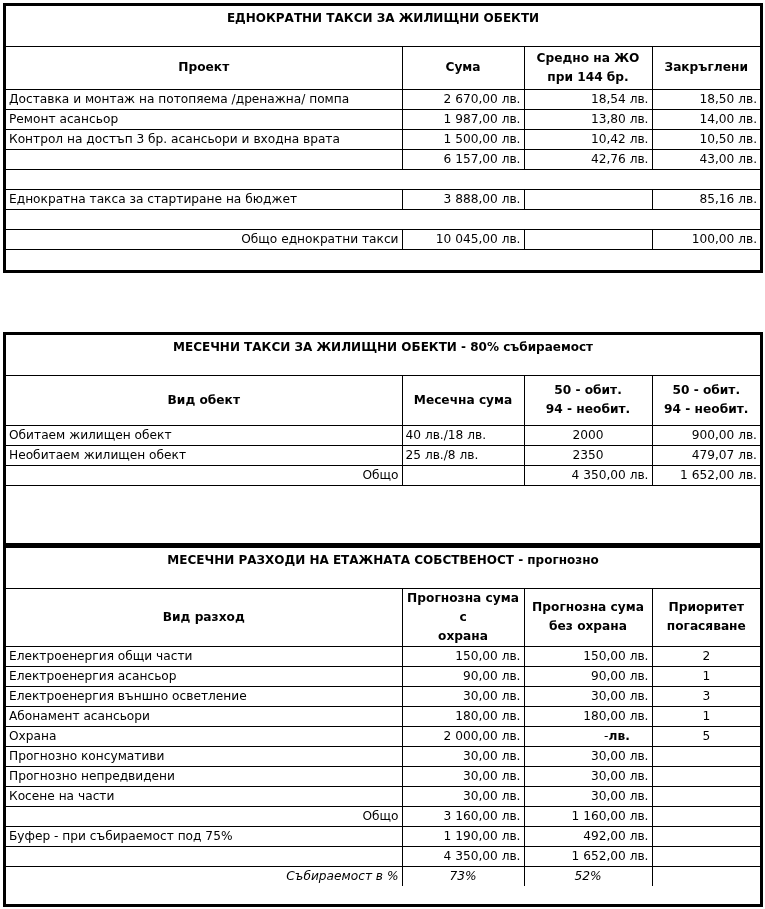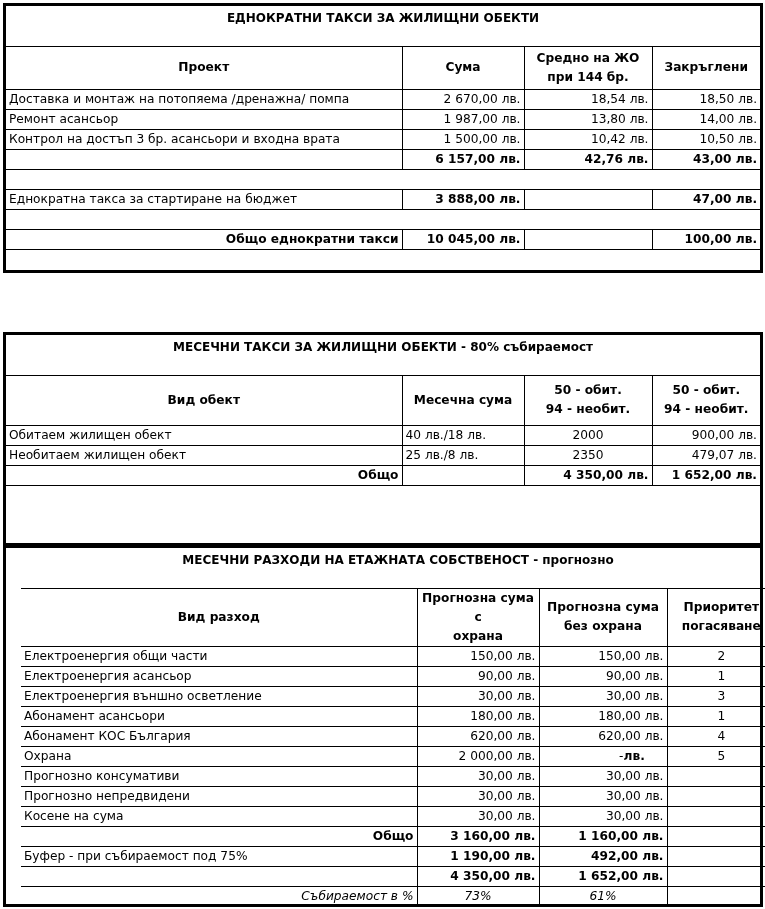--- a/index.html
+++ b/index.html
@@ -1,30 +1,30 @@
 <!DOCTYPE html>
 <html><head>
 <meta charset="utf-8">
 <style>
   html, body { margin: 0; padding: 0; background: #ffffff; }
   body { width: 765px; height: 909px; position: relative; overflow: hidden;
          font-family: "DejaVu Sans", sans-serif; font-size: 12.2px; color: #000; }
   .sheet { position: absolute; left: 3px; border: 3px solid #000; background: #fff; box-sizing: border-box; width: 760px; }
   #t1 { top: 3px; height: 270px; }
   #t2 { top: 332px; height: 214px; }
-  #t3 { top: 545px; height: 362px; padding-left: 15px; }
+  #t3 { top: 545px; height: 362px; }
   table { border-collapse: collapse; width: 754px; table-layout: fixed; }
   td { padding: 0 3px; height: 19px; line-height: 19px; white-space: nowrap; overflow: hidden;
        border-bottom: 1px solid #000; box-sizing: border-box; }
   td.v { border-left: 1px solid #000; }
   .title td { height: 40px; text-align: center; font-weight: bold; vertical-align: top; line-height: 24px; font-size: 12px; }
   .hdr td { font-weight: bold; text-align: center; vertical-align: middle; line-height: 19px; white-space: normal; }
   .r { text-align: right; }
   .c { text-align: center; }
-  .b { font-weight: bold; text-align: right; }
+  .b { font-weight: normal; text-align: right; }
   .blank td { height: 20px; }
   .last td { border-bottom: none; font-style: italic; }
   .lv { display: inline-block; width: 40px; text-align: left; font-weight: bold; }
 </style>
 </head>
 <body>
 
 <div class="sheet" id="t1">
   <table>
     <colgroup>
@@ -67,21 +67,21 @@
       <td class="v r b">42,76 лв.</td>
       <td class="v r b">43,00 лв.</td>
     </tr>
     <tr class="blank">
           <td colspan="4"></td>
         </tr>
     <tr>
       <td>Еднократна такса за стартиране на бюджет</td>
       <td class="v r b">3 888,00 лв.</td>
       <td class="v"></td>
-      <td class="v r b">47,00 лв.</td>
+      <td class="v r b">85,16 лв.</td>
     </tr>
     <tr class="blank">
           <td colspan="4"></td>
         </tr>
     <tr>
       <td class="r b">Общо еднократни такси</td>
       <td class="v r b">10 045,00 лв.</td>
       <td class="v"></td>
       <td class="v r b">100,00 лв.</td>
     </tr>
@@ -173,45 +173,39 @@
           <td class="v r">30,00 лв.</td>
           <td class="v c">3</td>
         </tr>
         <tr>
           <td>Абонамент асансьори</td>
           <td class="v r">180,00 лв.</td>
           <td class="v r">180,00 лв.</td>
           <td class="v c">1</td>
         </tr>
         <tr>
-          <td>Абонамент КОС България</td>
-          <td class="v r">620,00 лв.</td>
-          <td class="v r">620,00 лв.</td>
-          <td class="v c">4</td>
-        </tr>
-        <tr>
           <td>Охрана</td>
           <td class="v r">2 000,00 лв.</td>
           <td class="v r"><span>-</span><span class="lv">лв.</span></td>
           <td class="v c">5</td>
         </tr>
         <tr>
           <td>Прогнозно консумативи</td>
           <td class="v r">30,00 лв.</td>
           <td class="v r">30,00 лв.</td>
           <td class="v c"></td>
         </tr>
         <tr>
           <td>Прогнозно непредвидени</td>
           <td class="v r">30,00 лв.</td>
           <td class="v r">30,00 лв.</td>
           <td class="v c"></td>
         </tr>
         <tr>
-          <td>Косене на сума</td>
+          <td>Косене на части</td>
           <td class="v r">30,00 лв.</td>
           <td class="v r">30,00 лв.</td>
           <td class="v c"></td>
         </tr>
       </tbody>
     <tbody>
         <tr>
       <td class="r b">Общо</td>
       <td class="v r b">3 160,00 лв.</td>
       <td class="v r b">1 160,00 лв.</td>
@@ -225,18 +219,18 @@
     </tr>
     <tr>
       <td></td>
       <td class="v r b">4 350,00 лв.</td>
       <td class="v r b">1 652,00 лв.</td>
       <td class="v"></td>
     </tr>
     <tr class="last">
       <td class="r">Събираемост в %</td>
       <td class="v c">73%</td>
-      <td class="v c">61%</td>
+      <td class="v c">52%</td>
       <td class="v"></td>
     </tr>
   </tbody>
     </table>
 </div>
 
 </body></html>

